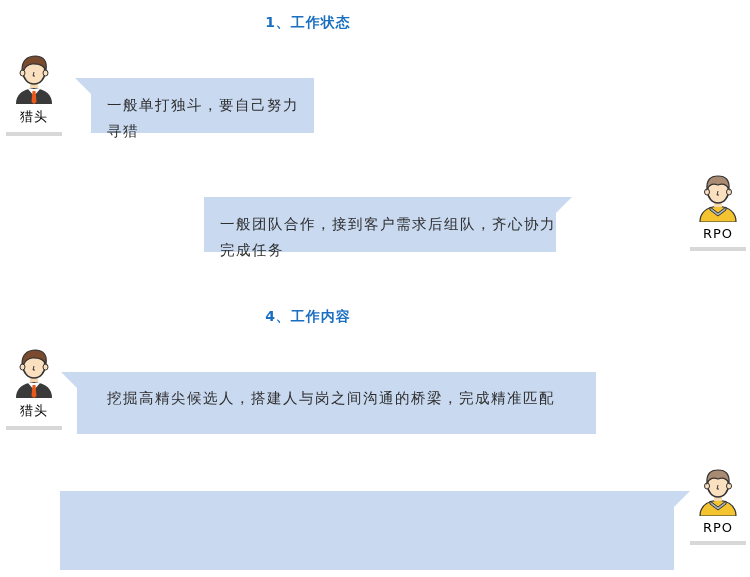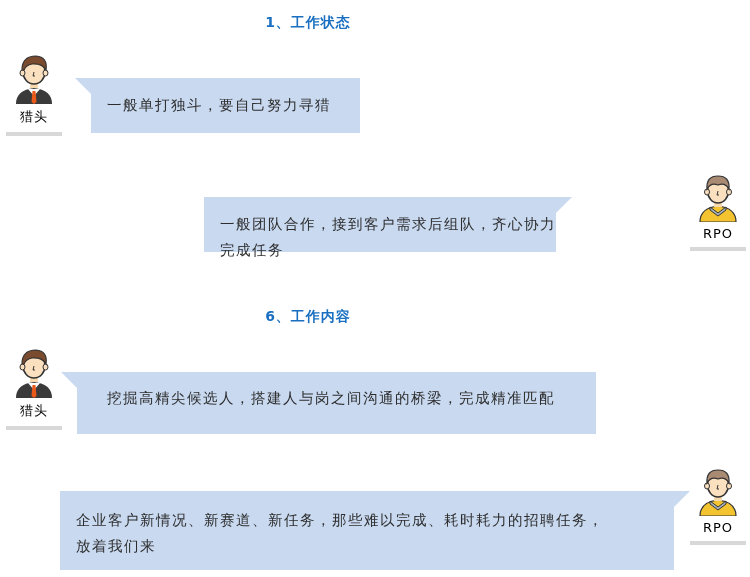--- a/index.html
+++ b/index.html
@@ -30,21 +30,21 @@
     <rect x="18" y="28" width="8" height="8" fill="#f7d9b0"></rect>
     <ellipse cx="22" cy="20" rx="11" ry="12" fill="#fbe0c0" stroke="#333" stroke-width="1.5"></ellipse>
     <ellipse cx="10.5" cy="21" rx="2.5" ry="3" fill="#fbe0c0" stroke="#333" stroke-width="1"></ellipse>
     <ellipse cx="33.5" cy="21" rx="2.5" ry="3" fill="#fbe0c0" stroke="#333" stroke-width="1"></ellipse>
     <path d="M10 18 Q10 4 24 4 Q36 5 34 18 Q30 11 20 12 Q14 13 12 18 Z" fill="#7a4b2e" stroke="#333" stroke-width="1.2"></path>
     <path d="M22 20 L21 24 L23 24" stroke="#333" stroke-width="1" fill="none"></path>
   </svg>
   <div class="avatar-label">猎头</div>
   <div class="avatar-underline"></div>
 </div>
-<div class="bubble left" style="left:91px; top:78px; width:269px; height:55px;">
+<div class="bubble left" style="left:91px; top:78px; width:223px; height:55px;">
   <div class="tail"></div>
   <div class="bubble-text" style="left:16px; top:14px;">一般单打独斗，要自己努力寻猎</div>
 </div>
 
 <div class="bubble right" style="left:204px; top:197px; width:352px; height:55px;">
   <div class="tail"></div>
   <div class="bubble-text" style="left:16px; top:14px;">一般团队合作，接到客户需求后组队，齐心协力完成任务</div>
 </div>
 <div class="avatar-block" style="left:690px; top:172px;">
   <svg width="44" height="50" viewBox="0 0 44 50">
@@ -54,21 +54,21 @@
     <ellipse cx="22" cy="19" rx="10.5" ry="12" fill="#fbe0c0" stroke="#333" stroke-width="1.5"></ellipse>
     <ellipse cx="11" cy="20" rx="2.5" ry="3" fill="#fbe0c0" stroke="#333" stroke-width="1"></ellipse>
     <ellipse cx="33" cy="20" rx="2.5" ry="3" fill="#fbe0c0" stroke="#333" stroke-width="1"></ellipse>
     <path d="M11 17 Q10 4 22 4 Q34 4 33 17 Q29 10 22 13 Q15 10 11 17 Z" fill="#a98a73" stroke="#333" stroke-width="1.2"></path>
     <path d="M22 19 L21 23 L23 23" stroke="#333" stroke-width="1" fill="none"></path>
   </svg>
   <div class="avatar-label">RPO</div>
   <div class="avatar-underline"></div>
 </div>
 
-<div class="section-title" style="top:308px;">6、工作内容</div>
+<div class="section-title" style="top:308px;">4、工作内容</div>
 
 <div class="avatar-block" style="left:6px; top:346px;">
   <svg width="44" height="52" viewBox="0 0 44 52">
     <path d="M4 52 Q4 38 22 36 Q40 38 40 52 Z" fill="#3a3a3a"></path>
     <path d="M16 37 L22 44 L28 37 Z" fill="#ffffff"></path>
     <path d="M20.5 39 L23.5 39 L24.5 50 L22 52 L19.5 50 Z" fill="#e8591a"></path>
     <rect x="18" y="28" width="8" height="8" fill="#f7d9b0"></rect>
     <ellipse cx="22" cy="20" rx="11" ry="12" fill="#fbe0c0" stroke="#333" stroke-width="1.5"></ellipse>
     <ellipse cx="10.5" cy="21" rx="2.5" ry="3" fill="#fbe0c0" stroke="#333" stroke-width="1"></ellipse>
     <ellipse cx="33.5" cy="21" rx="2.5" ry="3" fill="#fbe0c0" stroke="#333" stroke-width="1"></ellipse>
@@ -78,24 +78,20 @@
   <div class="avatar-label">猎头</div>
   <div class="avatar-underline"></div>
 </div>
 <div class="bubble left" style="left:77px; top:372px; width:519px; height:62px;">
   <div class="tail"></div>
   <div class="bubble-text" style="left:30px; top:13px;">挖掘高精尖候选人，搭建人与岗之间沟通的桥梁，完成精准匹配</div>
 </div>
 
 <div class="bubble right" style="left:60px; top:491px; width:614px; height:79px;">
   <div class="tail"></div>
-  <div class="bubble-text" style="left:16px; top:16px;">
-    <div>企业客户新情况、新赛道、新任务，那些难以完成、耗时耗力的招聘任务，</div>
-    <div>放着我们来</div>
-  </div>
 </div>
 <div class="avatar-block" style="left:690px; top:466px;">
   <svg width="44" height="50" viewBox="0 0 44 50">
     <path d="M4 50 Q4 36 22 34 Q40 36 40 50 Z" fill="#f4c430" stroke="#333" stroke-width="1.2"></path>
     <path d="M14 35 L22 41 L30 35 L30 38 L22 44 L14 38 Z" fill="#a9b4bd" stroke="#333" stroke-width="1"></path>
     <rect x="18" y="27" width="8" height="8" fill="#f7d9b0"></rect>
     <ellipse cx="22" cy="19" rx="10.5" ry="12" fill="#fbe0c0" stroke="#333" stroke-width="1.5"></ellipse>
     <ellipse cx="11" cy="20" rx="2.5" ry="3" fill="#fbe0c0" stroke="#333" stroke-width="1"></ellipse>
     <ellipse cx="33" cy="20" rx="2.5" ry="3" fill="#fbe0c0" stroke="#333" stroke-width="1"></ellipse>
     <path d="M11 17 Q10 4 22 4 Q34 4 33 17 Q29 10 22 13 Q15 10 11 17 Z" fill="#a98a73" stroke="#333" stroke-width="1.2"></path>

